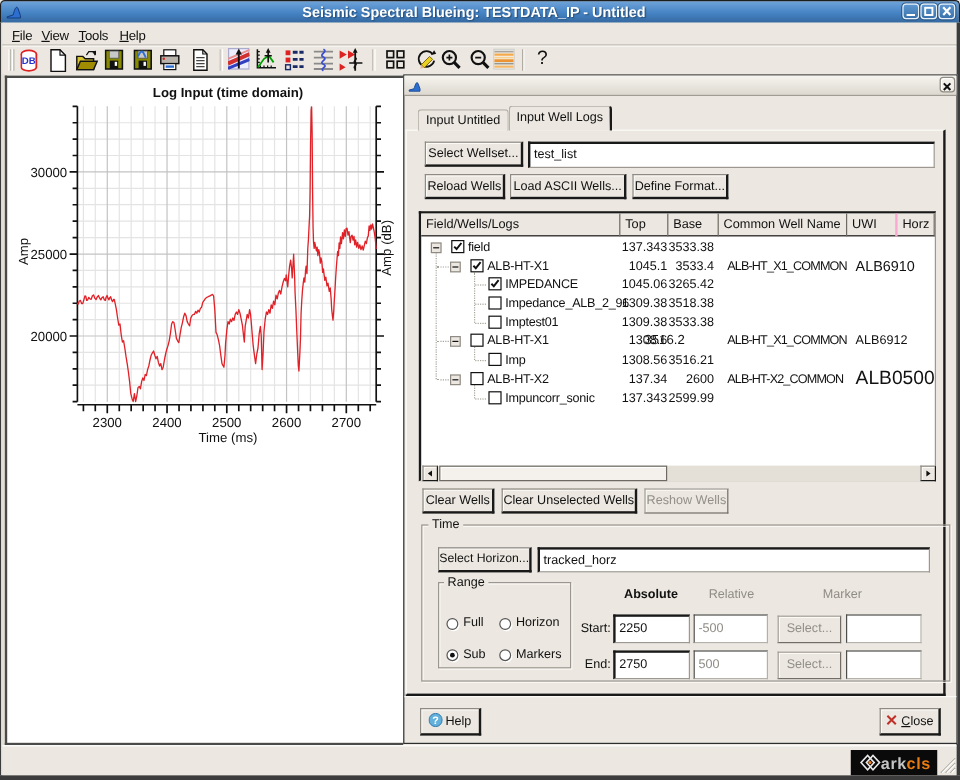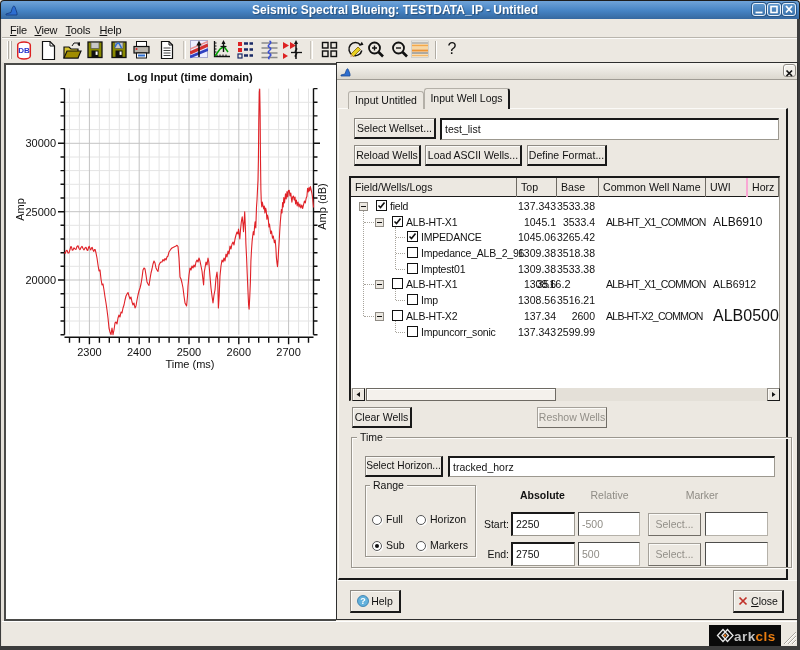--- a/index.html
+++ b/index.html
@@ -303,20 +303,21 @@
 <div class="abs" style="left:0;top:210px;width:428px;height:13px;background:#e4e0d8;"></div>
 <div class="abs btn" style="left:1px;top:210px;width:13px;height:13px;padding:0;border-width:1px;"><svg width="11" height="11">
           <path d="M7 3 L3.5 5.5 L7 8 Z" fill="#111"></path>
         </svg></div>
 <div class="abs btn" style="left:416px;top:210px;width:13px;height:13px;padding:0;border-width:1px;"><svg width="11" height="11">
           <path d="M4 3 L7.5 5.5 L4 8 Z" fill="#111"></path>
         </svg></div>
 <div class="abs" style="left:15px;top:210px;width:190px;height:13px;background:#f4f1ec;border:1px solid #6e6a63;box-shadow:inset 1px 1px 0 #fff;"></div>
 </div>
 <div class="abs btn" style="left:15px;top:344px;width:60px;height:21px;line-height:18px;">Clear Wells</div>
+<div class="abs btn" style="left:81px;top:344px;width:113px;height:21px;line-height:18px;">Clear Unselected Wells</div>
 <div class="abs btn-dis" style="left:200px;top:344px;width:70px;height:21px;line-height:19px;">Reshow Wells</div>
 <div class="abs" style="left:14px;top:374px;width:441px;height:131px;border:1px solid #9b978f;box-shadow:inset 1px 1px 0 #fdfcfa, 1px 1px 0 #fdfcfa;"></div>
 <div class="abs lbl" style="left:20px;top:368px;background:#ece8e1;padding:0 3px;">Time</div>
 <div class="abs btn" style="left:28px;top:393px;width:78px;height:21px;line-height:18px;font-size:10.2px;">Select Horizon...</div>
 <div class="abs field" style="left:111px;top:393px;width:327px;height:21px;line-height:18px;">tracked_horz</div>
 <div class="abs" style="left:28px;top:422px;width:111px;height:72px;border:1px solid #9b978f;box-shadow:inset 1px 1px 0 #fdfcfa, 1px 1px 0 #fdfcfa;"></div>
 <div class="abs lbl" style="left:33px;top:416px;background:#ece8e1;padding:0 3px;">Range</div>
 <div class="abs" style="left:35px;top:452px;width:10px;height:10px;border:1px solid #555;border-radius:50%;background:#fff;box-shadow:1px 1px 0 #fff;"></div>
 <div class="abs lbl" style="left:49px;top:450px;">Full</div>
 <div class="abs" style="left:79px;top:452px;width:10px;height:10px;border:1px solid #555;border-radius:50%;background:#fff;box-shadow:1px 1px 0 #fff;"></div>

